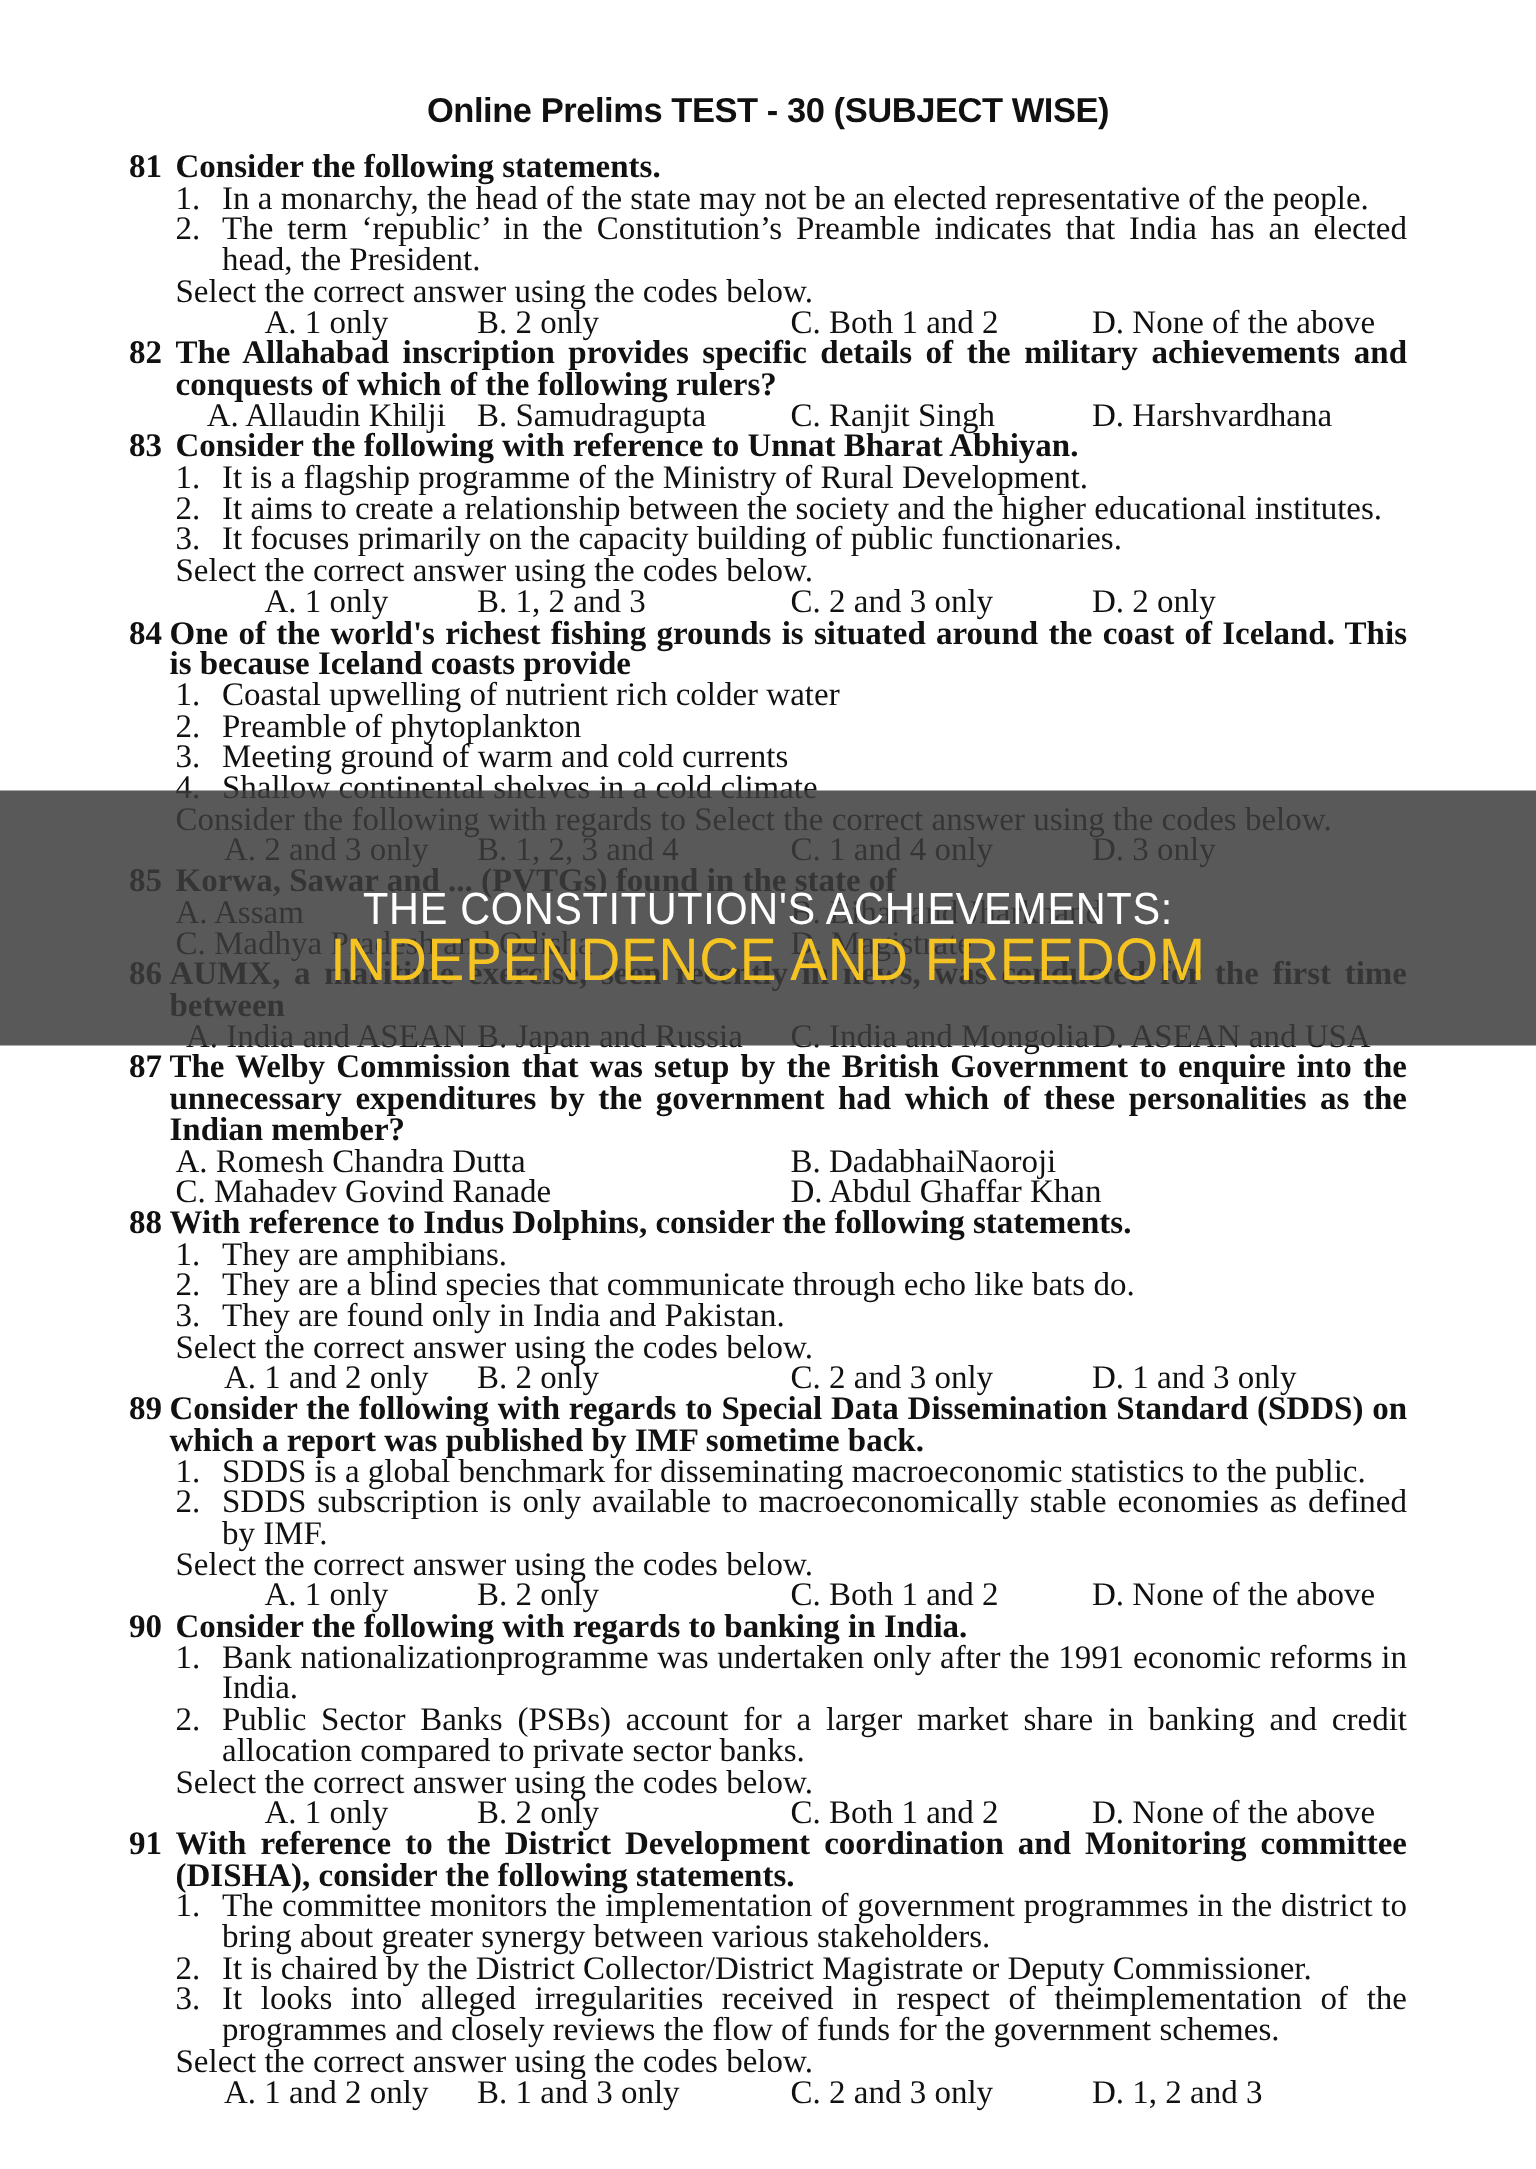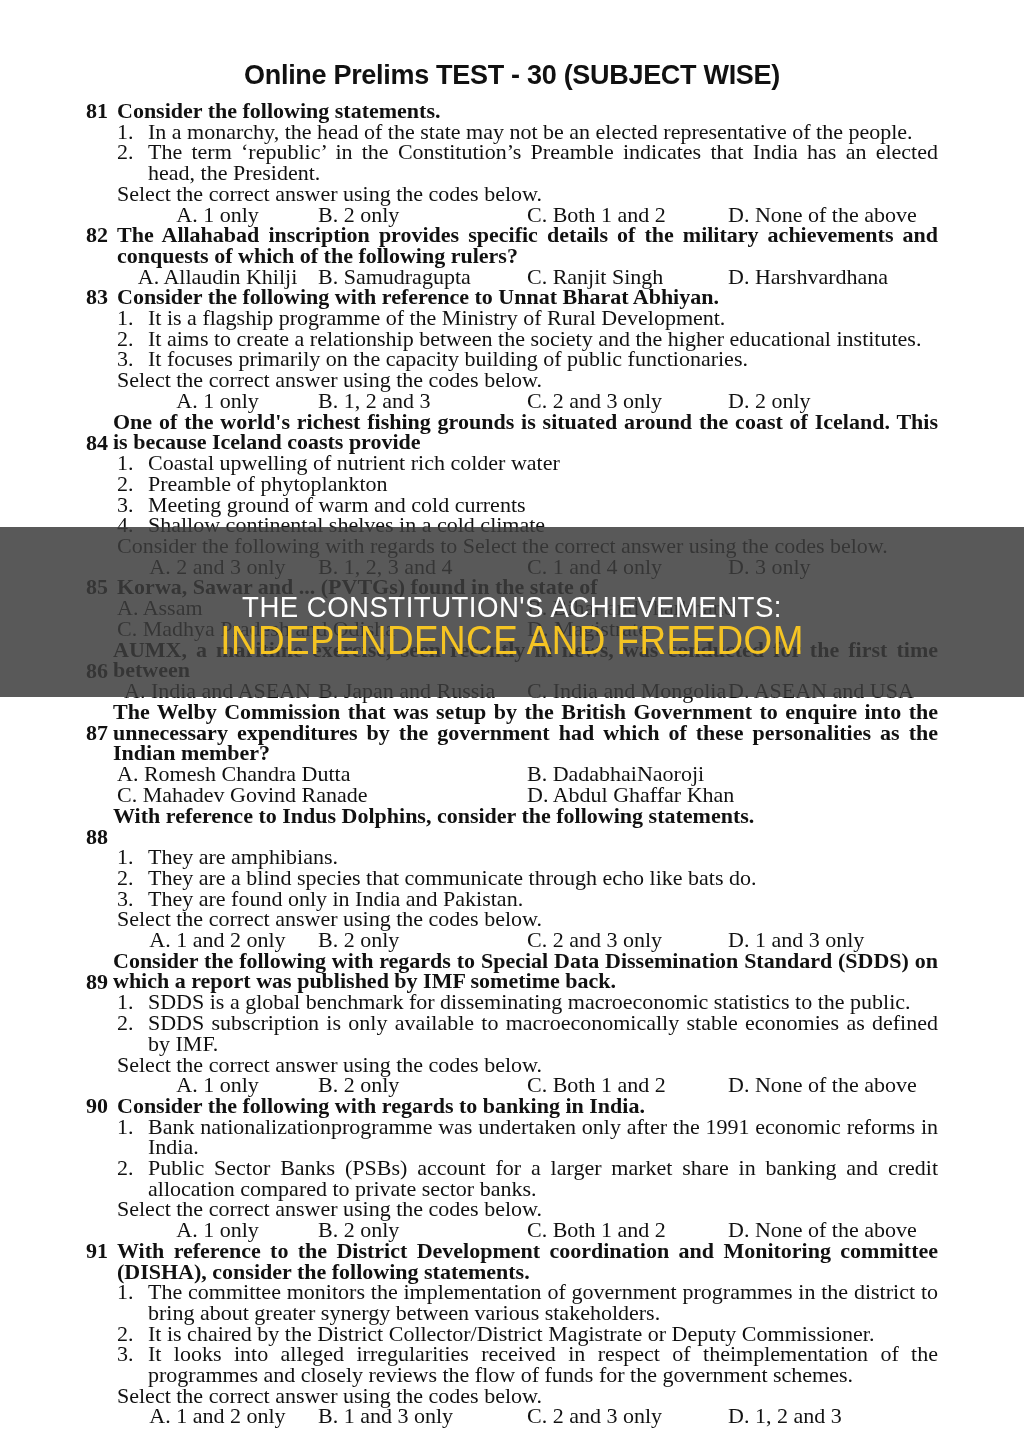--- a/index.html
+++ b/index.html
@@ -2,27 +2,27 @@
 <html><head>
 <meta charset="utf-8">
 <style>
   html, body { margin: 0; padding: 0; }
   body {
     width: 1024px; height: 1446px; background: #ffffff; position: relative; overflow: hidden;
     font-family: "Liberation Serif", serif; color: #111;
   }
   .doc-title {
     position: absolute; top: 60px; left: 0; width: 1024px; text-align: center;
-    font-family: "Liberation Sans", sans-serif; font-weight: bold; font-size: 27px; letter-spacing: -0.3px; color: #111;
+    font-family: "Liberation Sans", sans-serif; font-weight: bold; font-size: 23px; letter-spacing: -0.3px; color: #111;
   }
   .questions { position: absolute; top: 101px; left: 86px; width: 852px; }
   .q { font-size: 22px; line-height: 20.7px; }
   .q-stem { display: flex; font-weight: bold; text-align: justify; }
   .q-num { width: 31px; flex: none; }
-  .q-num.tight { width: 27px; margin-top: 21px; }
+  .q-num.tight { width: 27px; }
   .q-text { flex: 1; text-align: justify; text-align-last: left; }
   .stmt { display: flex; padding-left: 31px; }
   .stmt-num { width: 31px; flex: none; }
   .stmt-text { flex: 1; text-align: justify; text-align-last: left; }
   .instr { padding-left: 31px; }
   .opts { display: flex; padding-left: 31px; }
   .opts .opt { flex: none; }
   .opts .o0 { width: 201px; text-align: center; } .opts .o1 { width: 209px; } .opts .o2 { width: 201px; } .opts .o3 { width: 210px; }
   .opts2 { display: grid; grid-template-columns: 410px 411px; padding-left: 31px; }
 

